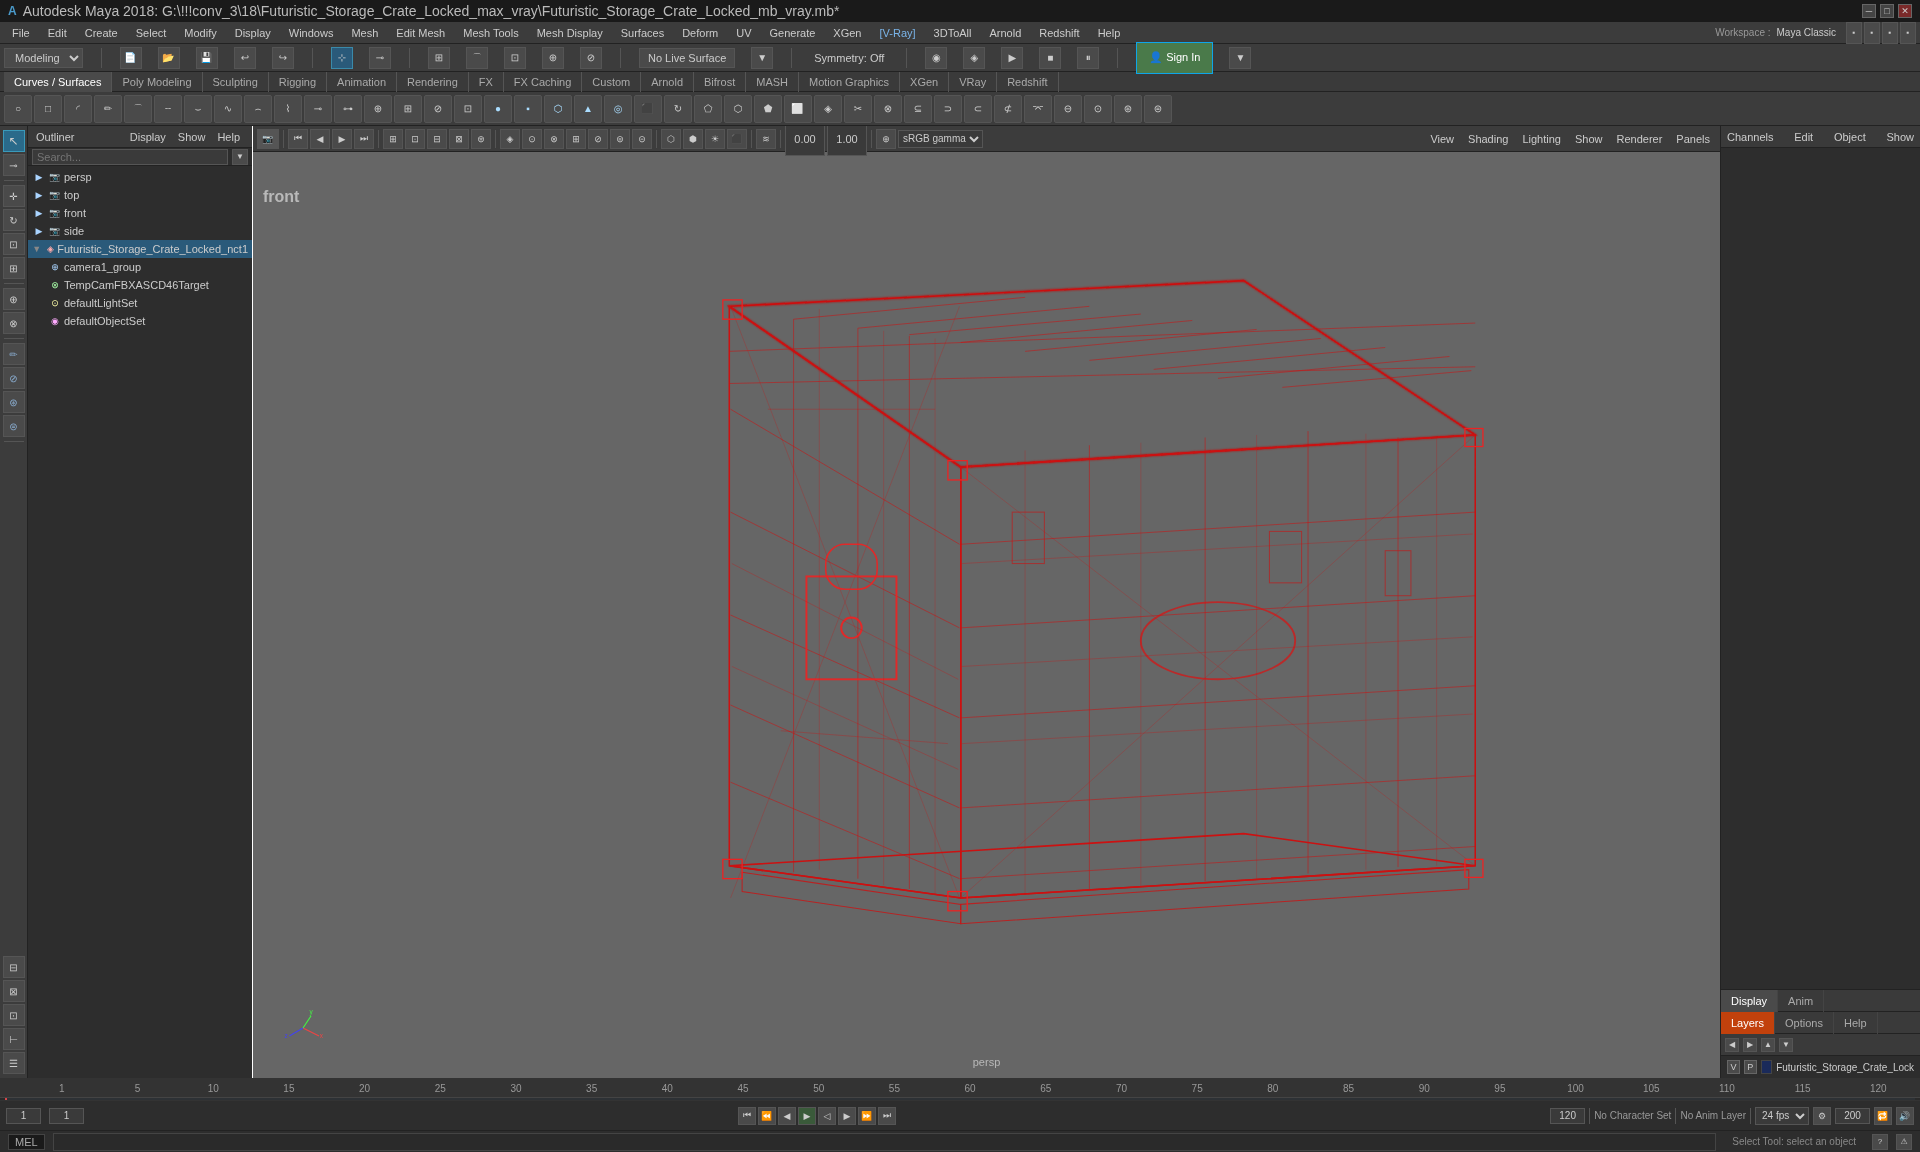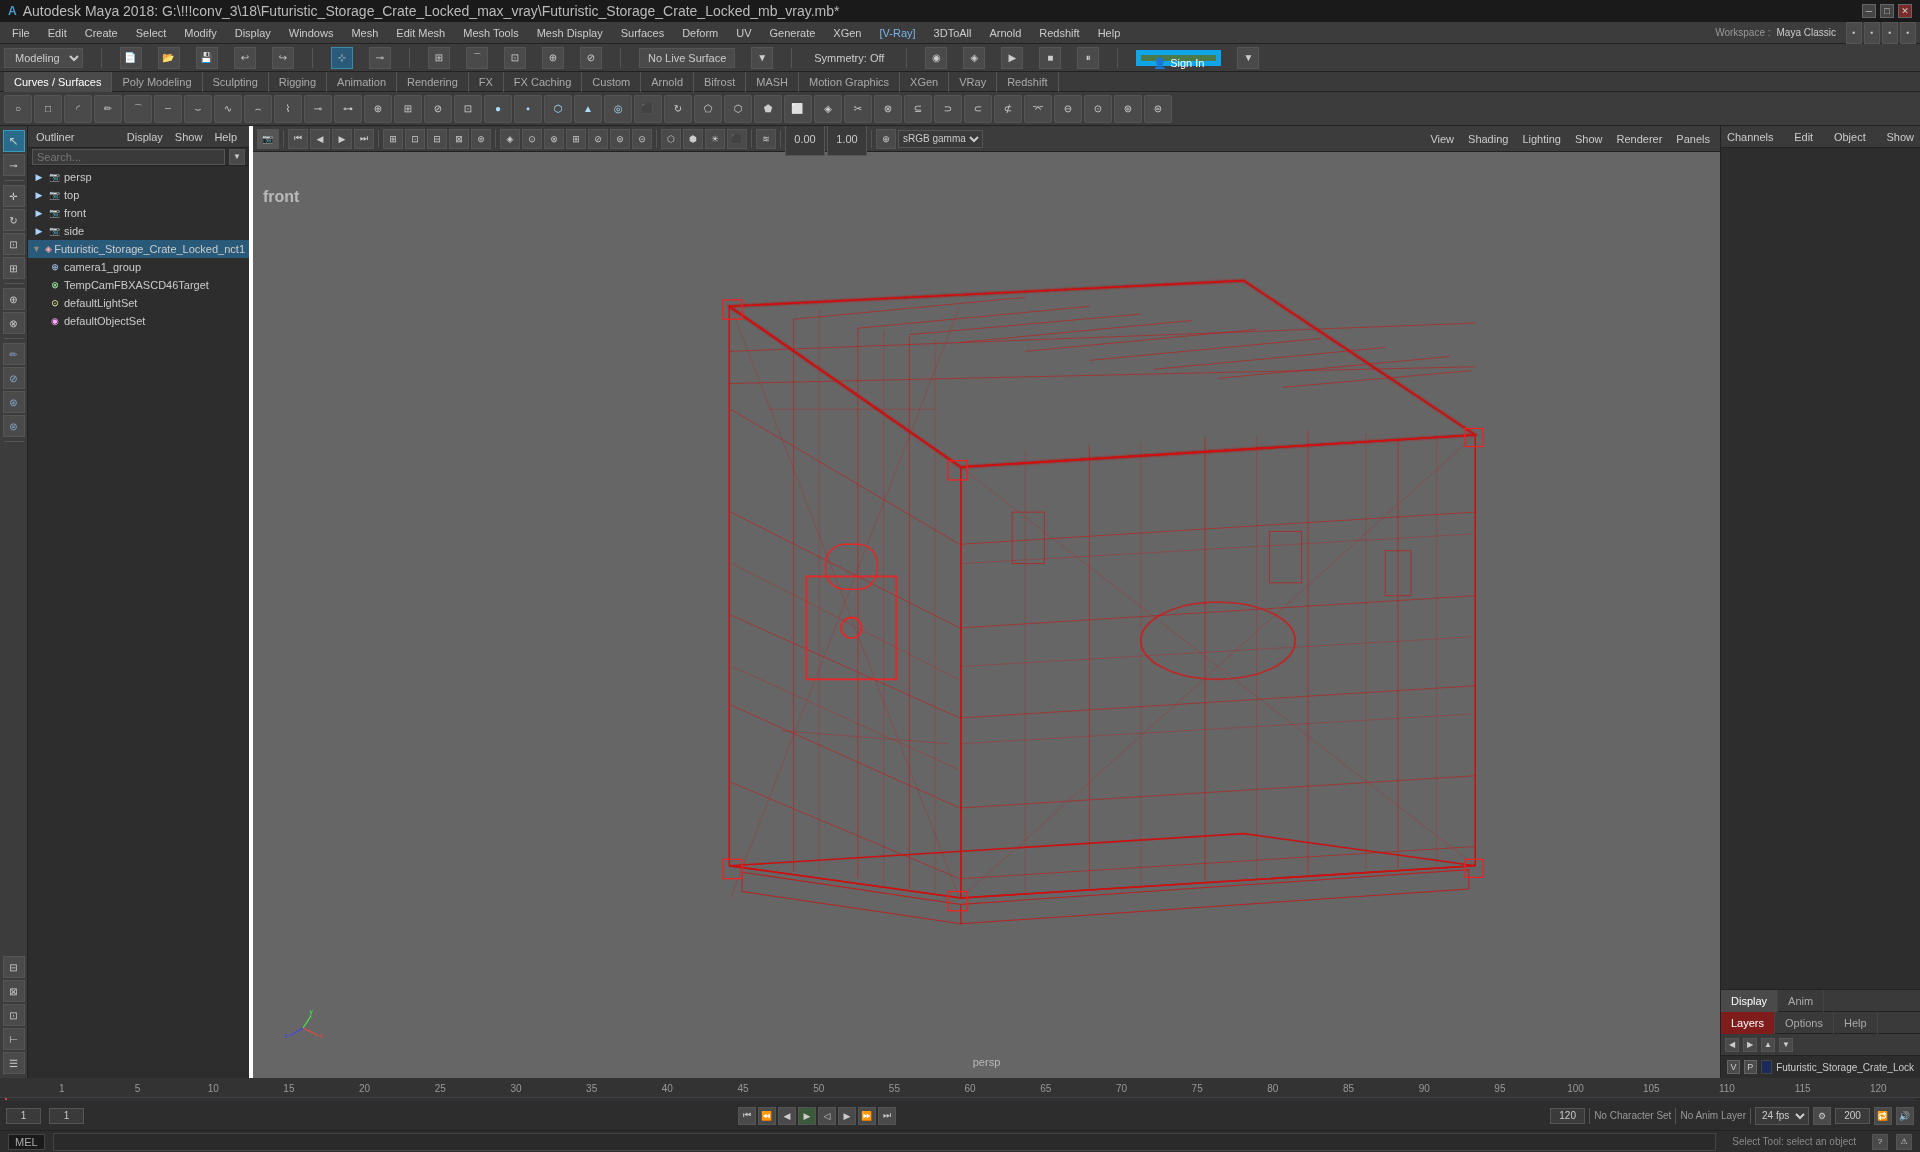--- a/index.html
+++ b/index.html
@@ -91,25 +91,25 @@
       background: #4a4a4a;
       border: 1px solid #555;
       color: #ccc;
       font-size: 11px;
       padding: 2px 8px;
       height: 20px;
       cursor: pointer;
     }
     .sign-in-btn {
       background: #4a7a4a;
-      border: 5px solid #0ea5e9;
+      border: 1px solid #0ea5e9;
       color: #fff;
       font-size: 11px;
       padding: 2px 12px;
-      height: 16px;
+      height: 32px;
       cursor: pointer;
     }
 
     
     #shelf-tabs {
       height: 20px;
       background: #3a3a3a;
       display: flex;
       align-items: center;
       padding: 0 4px;
@@ -166,21 +166,21 @@
       display: flex; align-items: center; justify-content: center;
       font-size: 10px; color: #ccc;
     }
     .left-btn.active { background: #2a6a8a; border-color: #3a9aba; }
     .left-separator { width: 20px; height: 1px; background: #555; margin: 2px 0; }
 
     
     #outliner {
       width: 225px;
       background: #2d2d2d;
-      border-right: 4px solid #ffffff;
+      border-right: 1px solid #ffffff;
       display: flex;
       flex-direction: column;
     }
     #outliner-header {
       height: 22px;
       background: #3a3a3a;
       display: flex;
       align-items: center;
       justify-content: space-between;
       padding: 0 8px;
@@ -345,21 +345,21 @@
     }
     .rp-bottom-tab {
       padding: 2px 10px;
       cursor: pointer;
       font-size: 11px;
       color: #aaa;
       height: 22px;
       display: flex; align-items: center;
       border-right: 1px solid #444;
     }
-    .rp-bottom-tab.active { background: #7f1d1d; color: #fff; }
+    .rp-bottom-tab.active { background: #c2410c; color: #fff; }
     #rp-layer-entry {
       height: 22px;
       background: #3a3a3a;
       display: flex;
       align-items: center;
       padding: 0 4px;
       gap: 4px;
       border-bottom: 1px solid #222;
     }
     #rp-layer-item {

